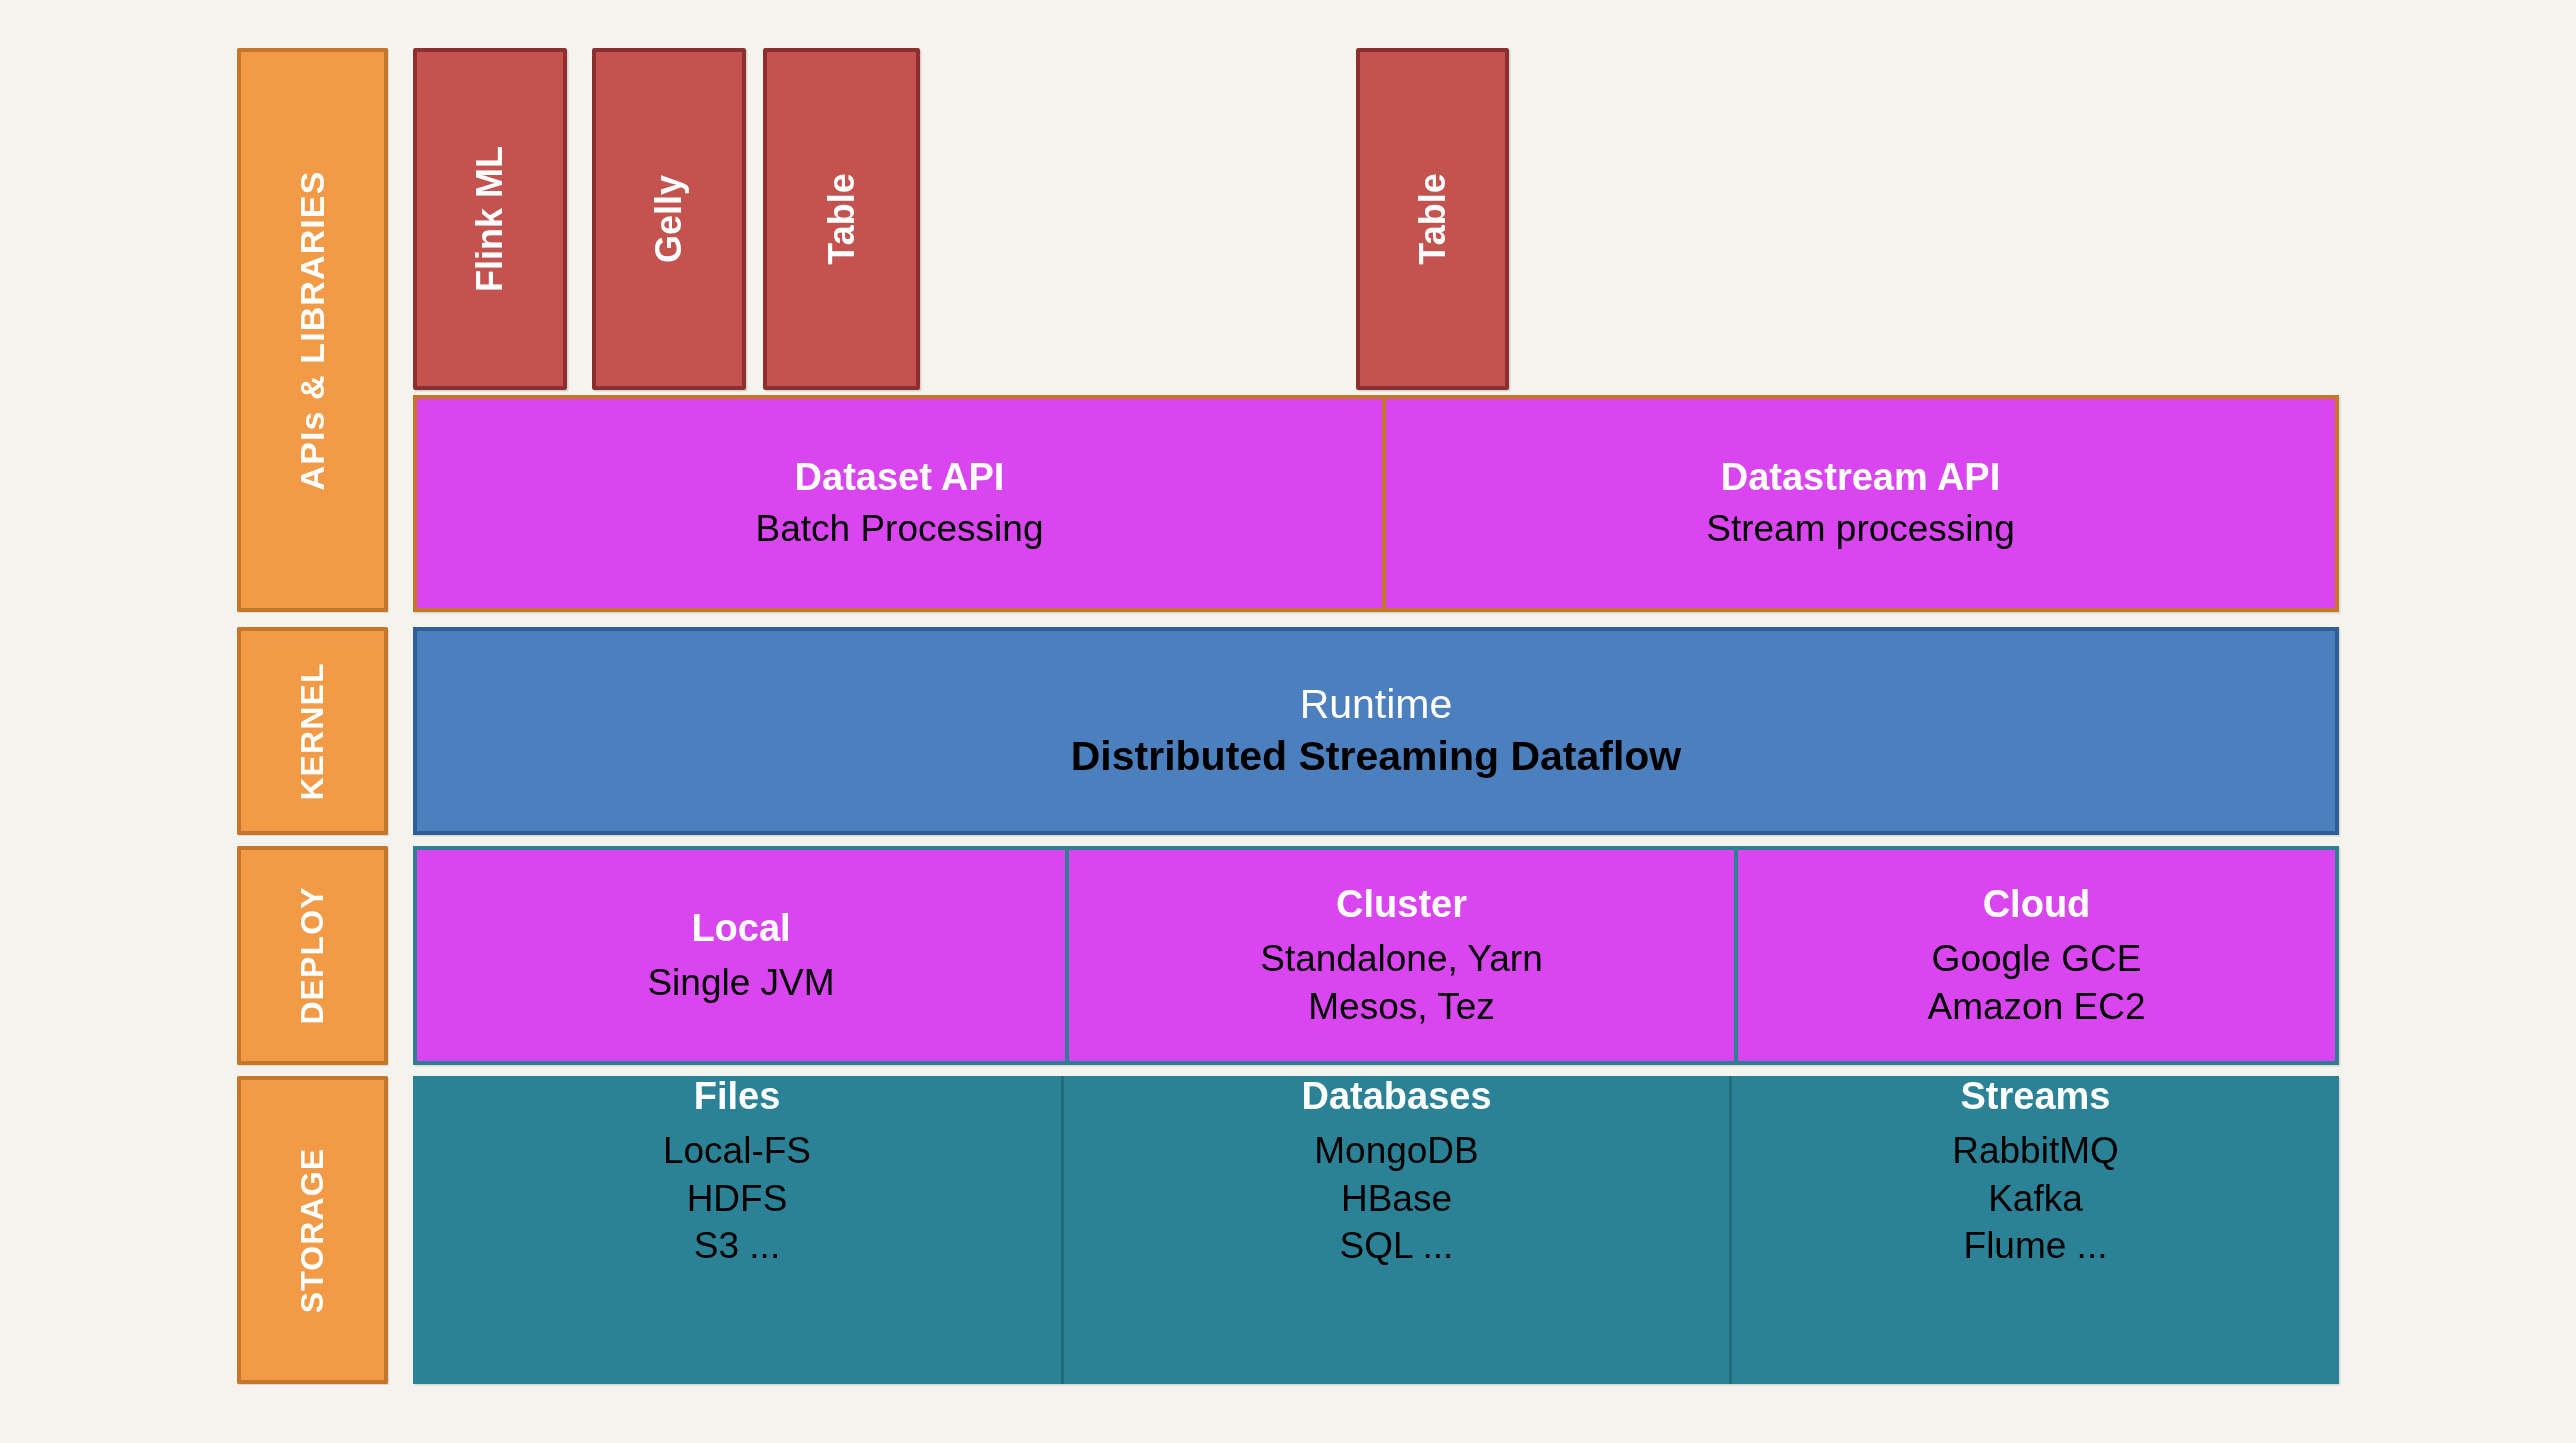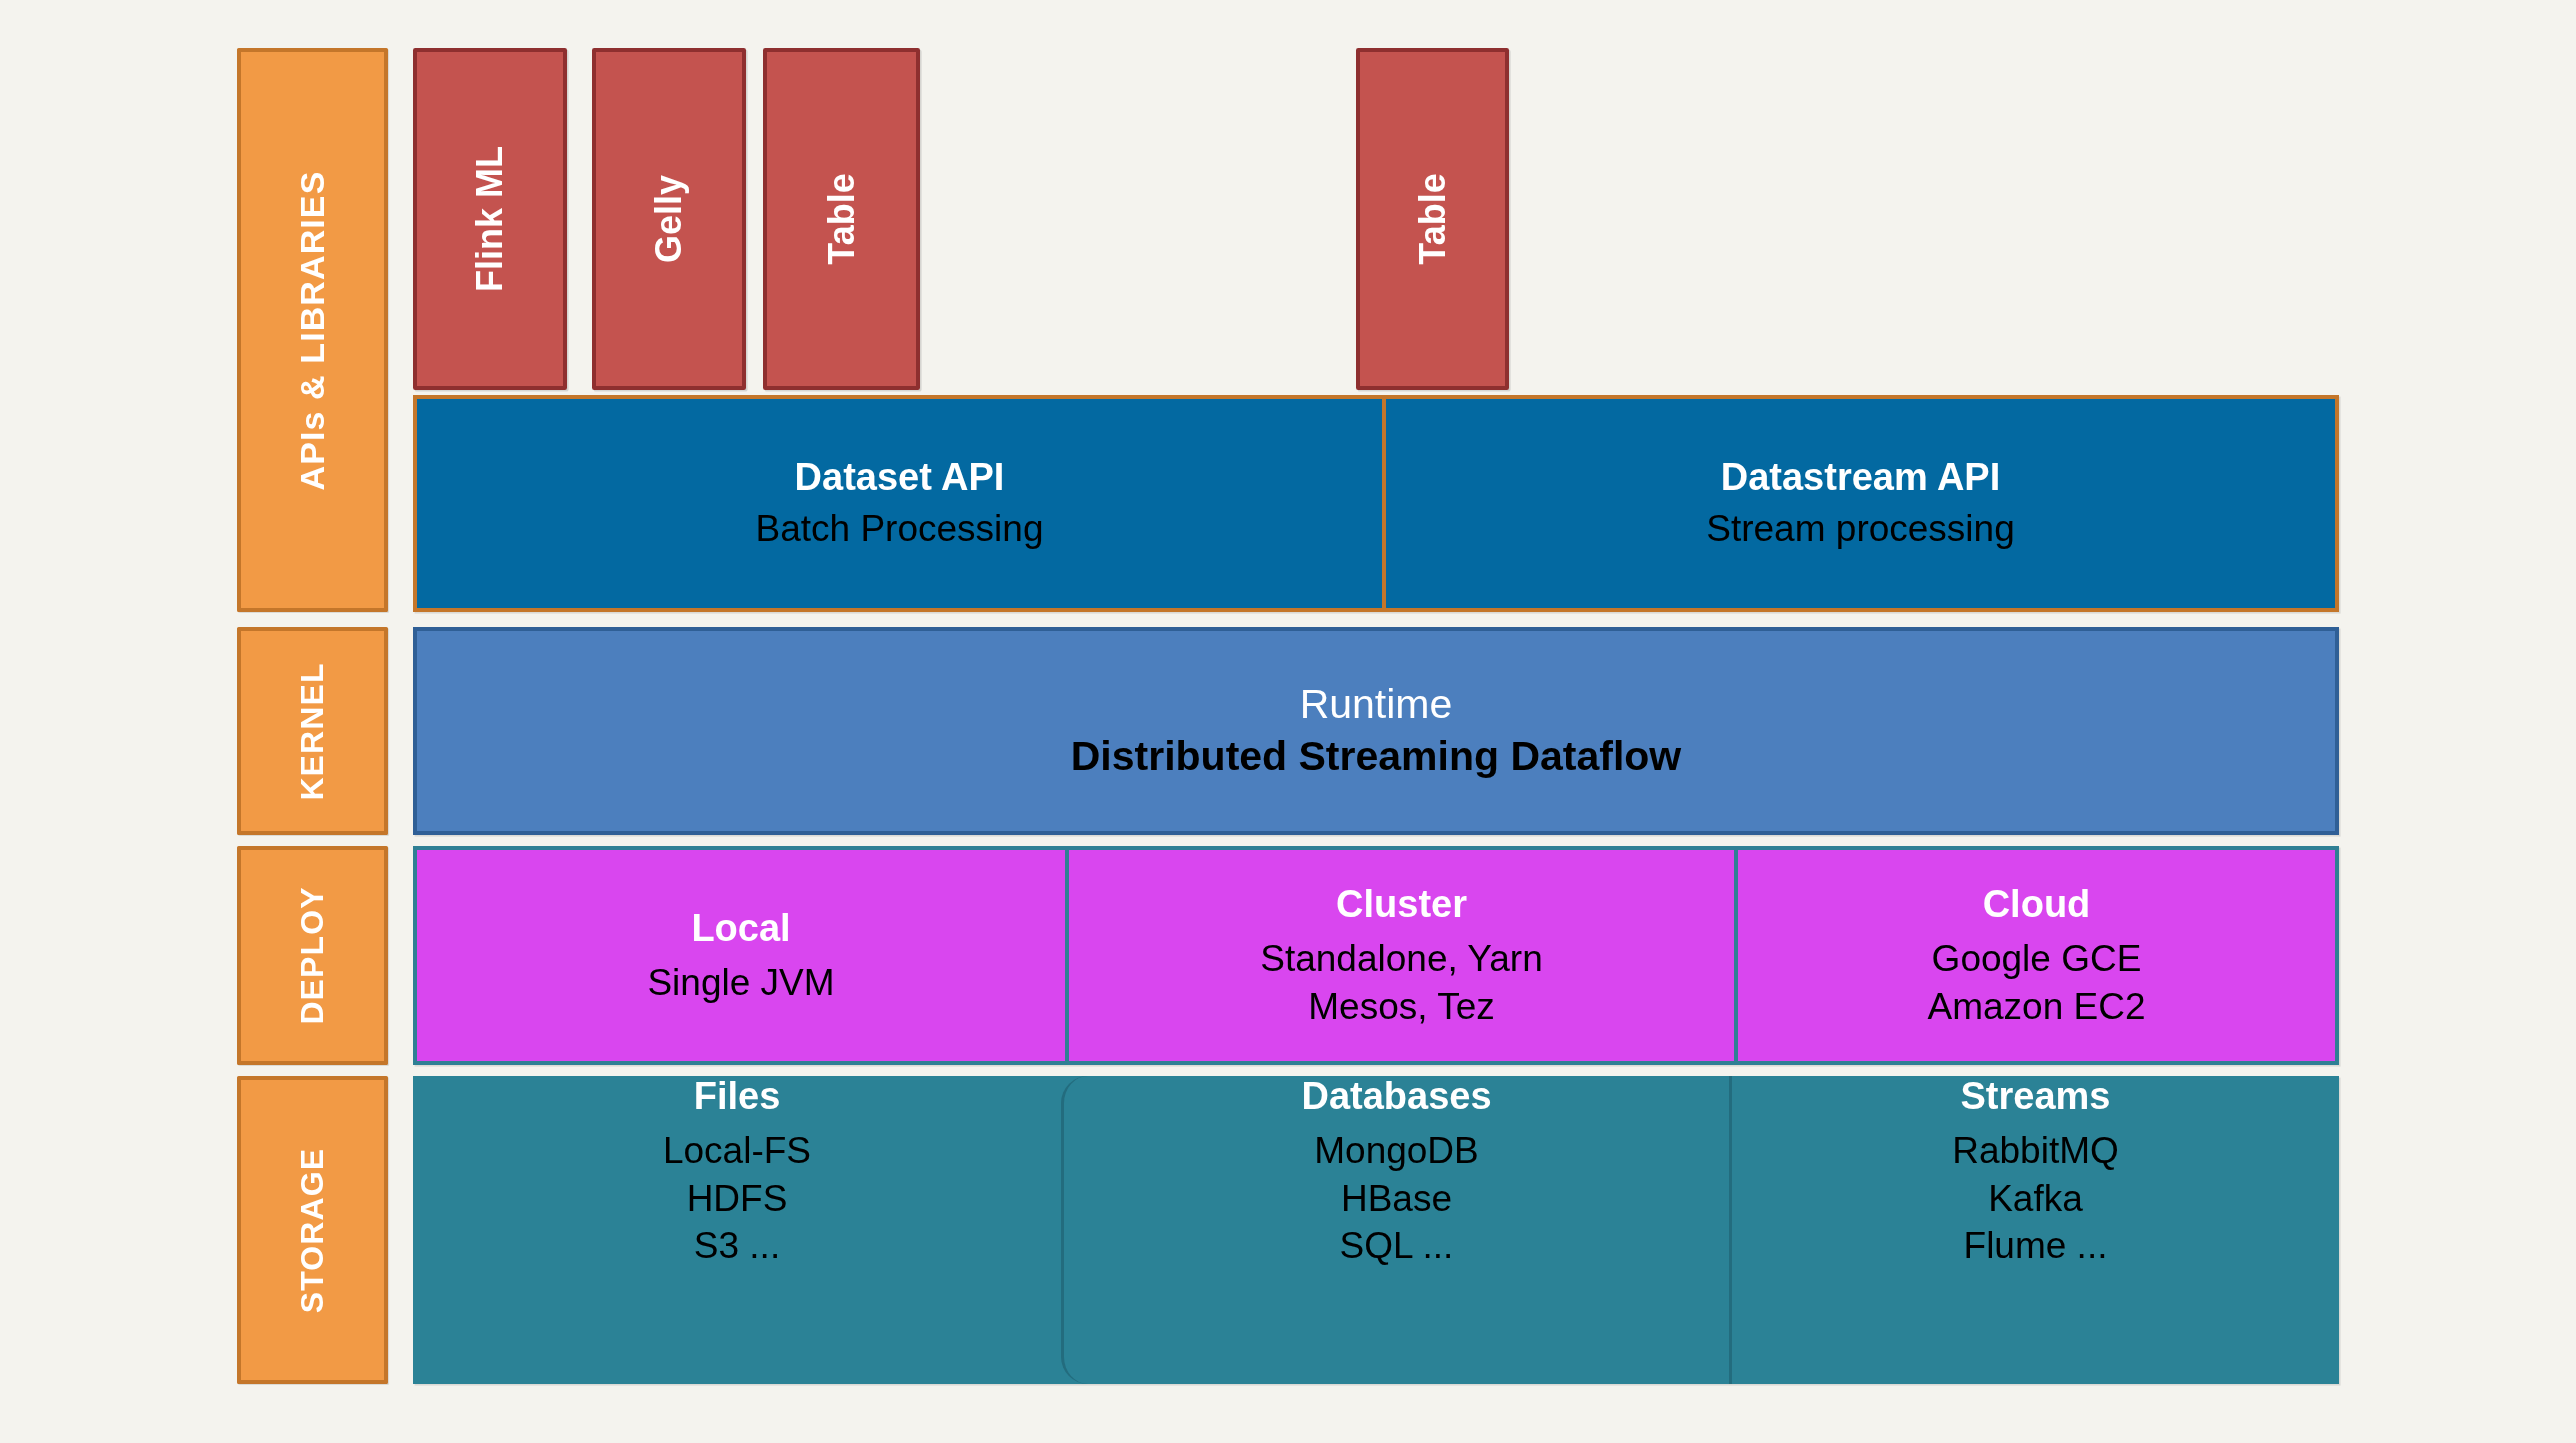--- a/index.html
+++ b/index.html
@@ -51,21 +51,21 @@
     font-weight:bold;
     font-size:36px;
     white-space:nowrap;
     transform:rotate(-90deg);
     transform-origin:center center;
   }
 
   
   .api-band{
     position:absolute;
-    background:#0369a1;
+    background:#d946ef;
     border:4.9px solid #c4762a;
     box-sizing:border-box;
     display:flex;
     box-shadow:1.6px 1.6px 0 rgba(0,0,0,0.10);
   }
   .api-cell{
     flex:1 1 0;
     display:flex;
     flex-direction:column;
     align-items:center;
@@ -211,21 +211,21 @@
 
     <div class="storage-cell" style="flex:0 0 648px;">
       <div class="cell-title">Files</div>
       <div class="cell-lines">
         <div class="cell-line">Local-FS</div>
         <div class="cell-line">HDFS</div>
         <div class="cell-line">S3 ...</div>
       </div>
     </div>
 
-    <div class="storage-cell" style="flex:0 0 665px;border-radius:27px;">
+    <div class="storage-cell" style="flex:0 0 665px;">
       <div class="cell-title">Databases</div>
       <div class="cell-lines">
         <div class="cell-line">MongoDB</div>
         <div class="cell-line">HBase</div>
         <div class="cell-line">SQL ...</div>
       </div>
     </div>
 
     <div class="storage-cell">
       <div class="cell-title">Streams</div>

